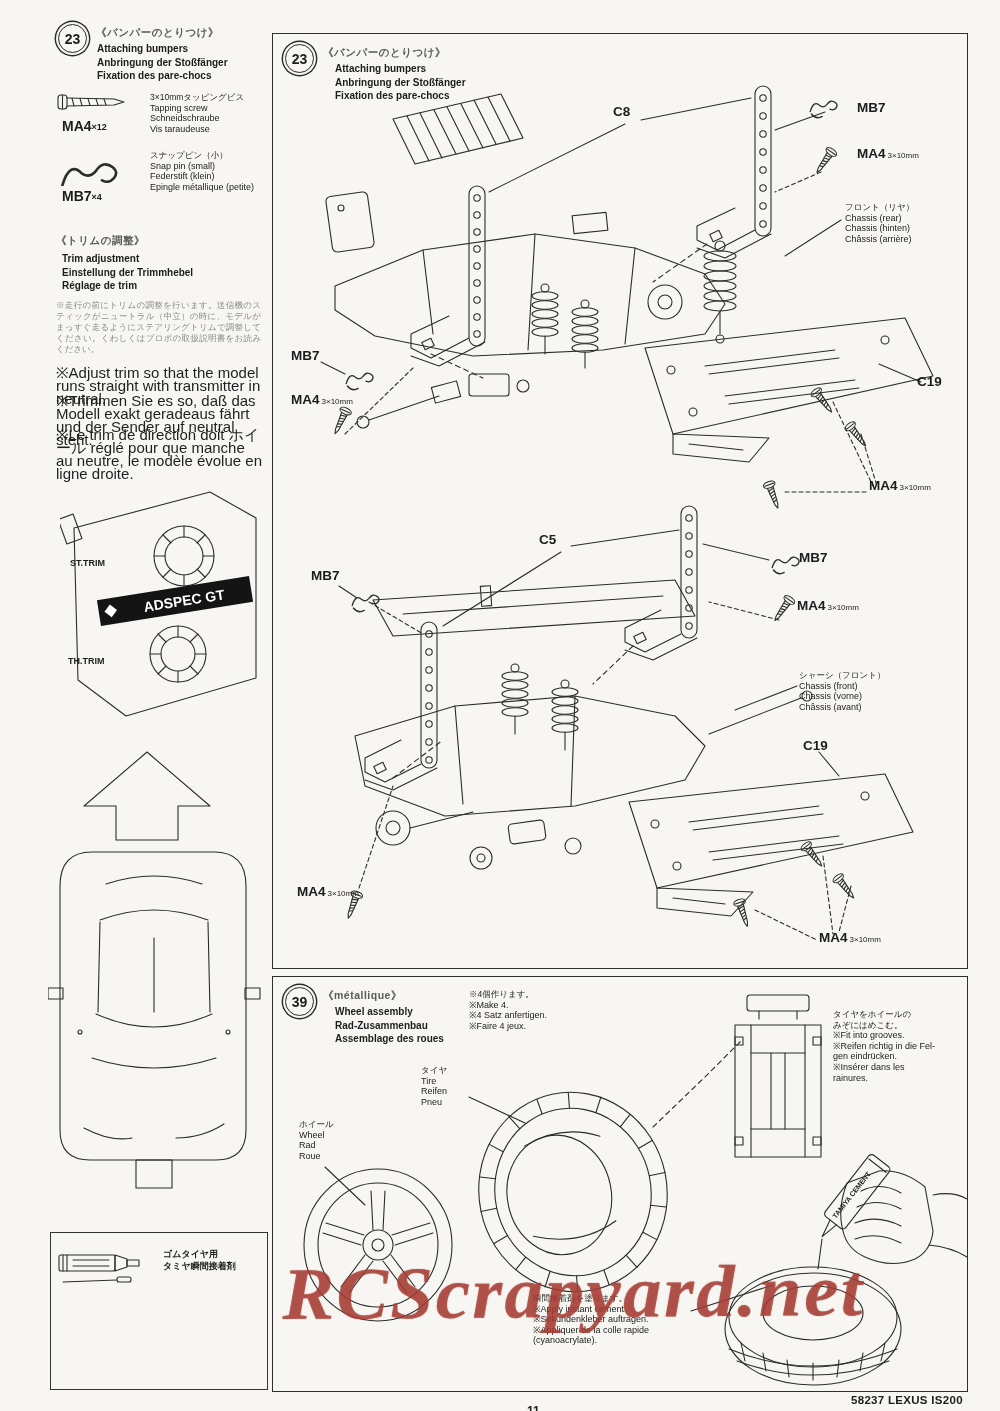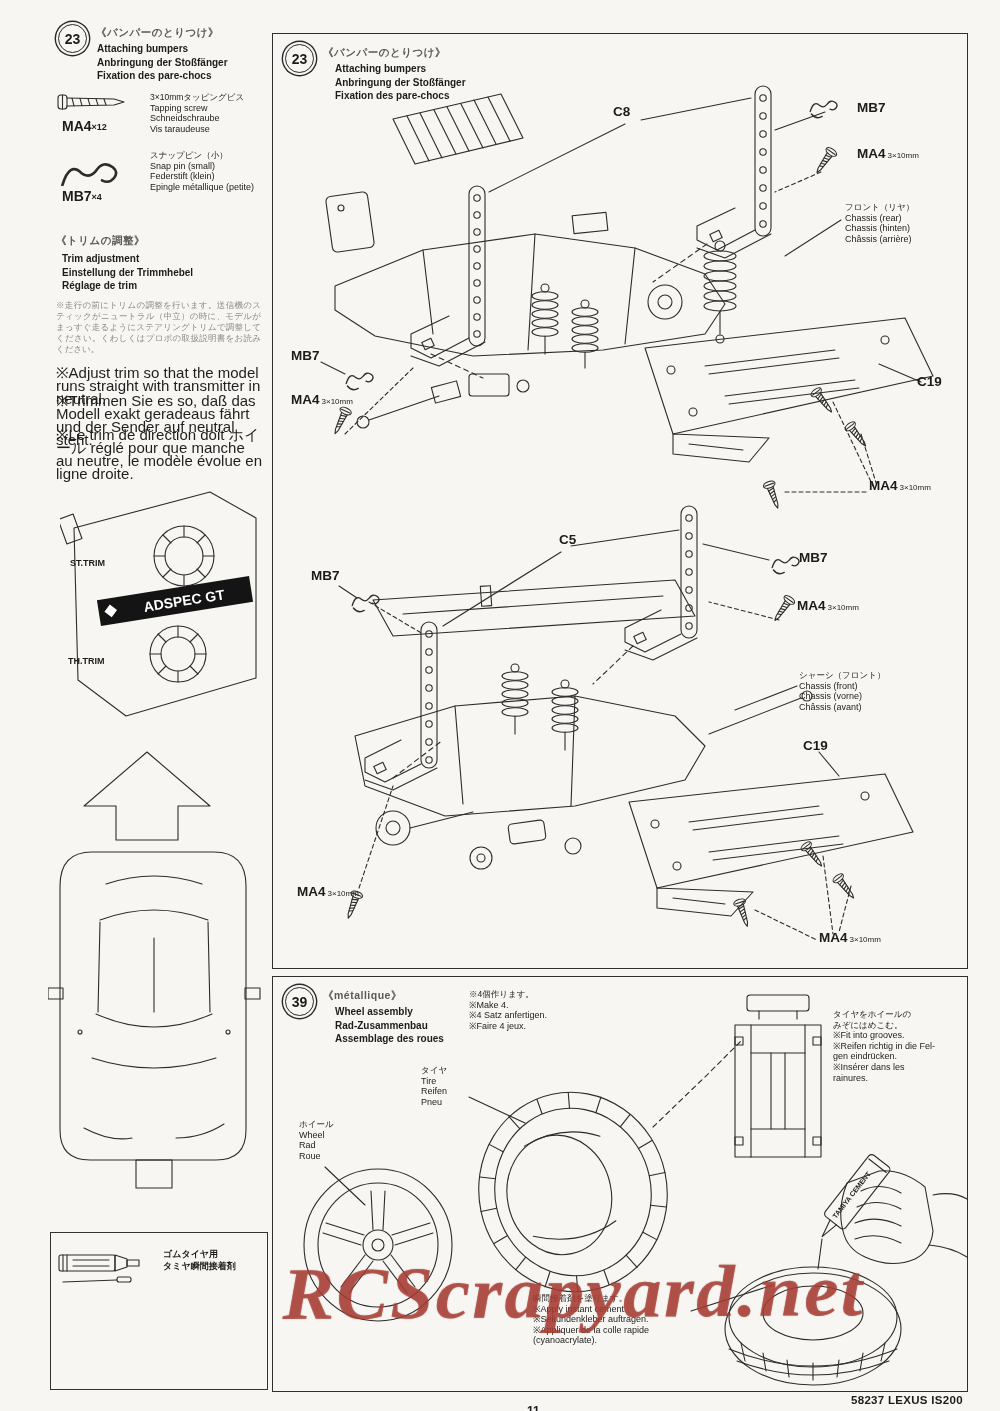--- a/index.html
+++ b/index.html
@@ -418,21 +418,21 @@
     </div>
     <div class="pcode-label" style="left:644px;top:340px">C19</div>
     <div class="pcode-label" style="left:18px;top:314px">MB7</div>
     <div class="pcode-label" style="left:18px;top:358px">
       <span>MA4</span><span class="psize">3×10mm</span>
     </div>
     <div class="pcode-label" style="left:596px;top:444px">
       <span>MA4</span><span class="psize">3×10mm</span>
     </div>
 
-    <div class="pcode-label" style="left:286px;top:498px">C5</div>
+    <div class="pcode-label" style="left:266px;top:498px">C5</div>
     <div class="pcode-label" style="left:526px;top:516px">MB7</div>
     <div class="pcode-label" style="left:524px;top:564px">
       <span>MA4</span><span class="psize">3×10mm</span>
     </div>
     <div class="pcode-label" style="left:38px;top:534px">MB7</div>
     <div class="lblblock" style="left:526px;top:636px">
       <div class="jp">シャーシ（フロント）</div>
       <div>Chassis (front)</div>
       <div>Chassis (vorne)</div>
       <div>Châssis (avant)</div>

